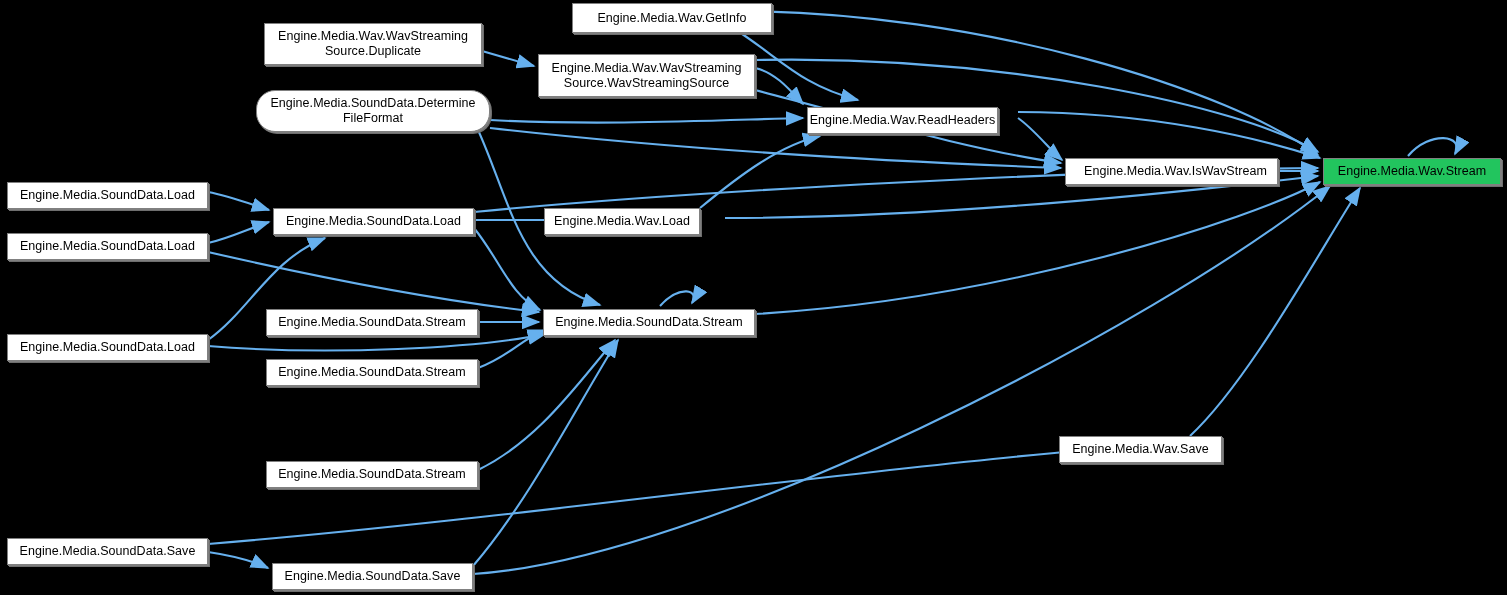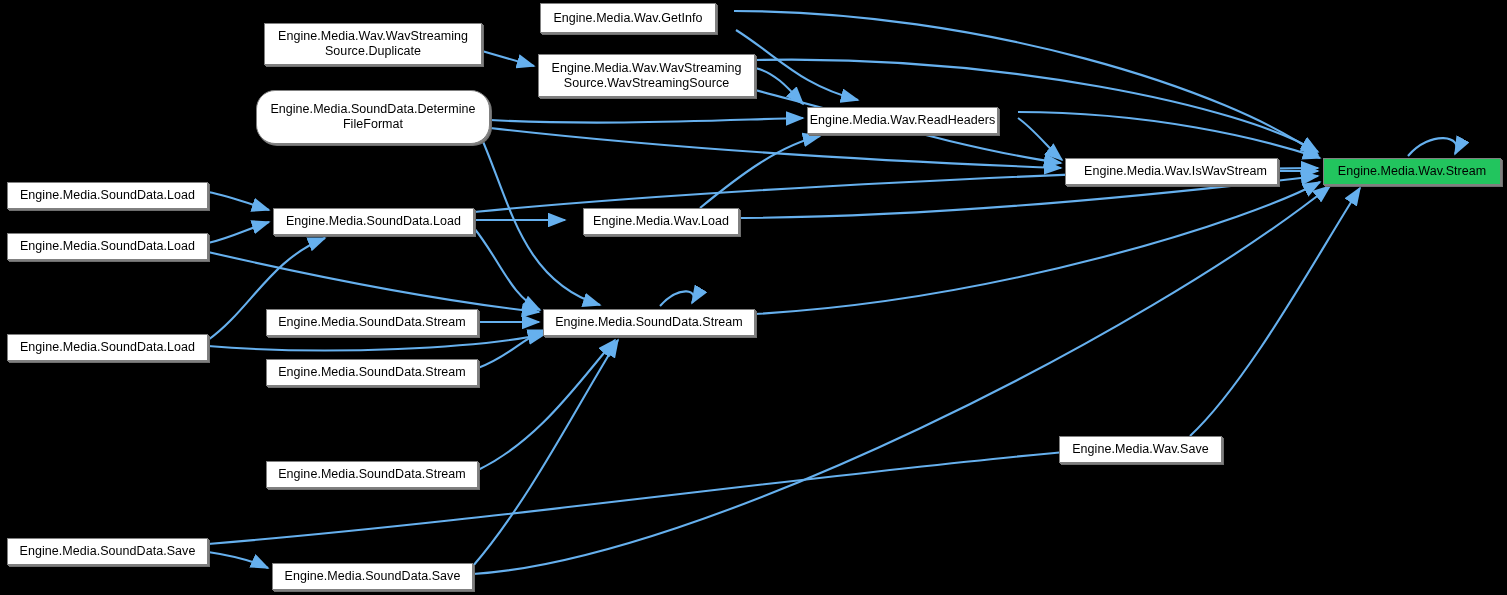--- a/index.html
+++ b/index.html
@@ -85,31 +85,31 @@
         <path d="M 473,566 C 530,500 580,400 618,340" marker-end="url(#arrow)"></path>
         <path d="M 208,552 C 235,556 255,562 268,568" marker-end="url(#arrow)"></path>
         <path d="M 208,544 C 500,520 850,470 1087,450" marker-end="url(#arrow)"></path>
         <path d="M 473,574 C 700,560 1150,330 1330,186" marker-end="url(#arrow)"></path>
         <path d="M 1190,436 C 1250,380 1320,250 1360,188" marker-end="url(#arrow)"></path>
       </g>
   </svg>
   <div id="node-layer">
       <div class="node" style="left: 264px; top: 23px; width: 218px; height: 42px;"><span>Engine.Media.Wav.WavStreaming
 Source.Duplicate</span></div>
-      <div class="node" style="left: 540px; top: 3px; width: 176px; height: 30px;"><span>Engine.Media.Wav.GetInfo</span></div>
+      <div class="node" style="left: 572px; top: 3px; width: 200px; height: 30px;"><span>Engine.Media.Wav.GetInfo</span></div>
       <div class="node" style="left: 538px; top: 54px; width: 217px; height: 43px;"><span>Engine.Media.Wav.WavStreaming
 Source.WavStreamingSource</span></div>
-      <div class="node" style="left: 256px; top: 90px; width: 234px; height: 54px; border-radius: 19px;"><span>Engine.Media.SoundData.Determine
+      <div class="node" style="left: 256px; top: 90px; width: 234px; height: 42px; border-radius: 19px;"><span>Engine.Media.SoundData.Determine
 FileFormat</span></div>
       <div class="node" style="left: 807px; top: 107px; width: 191px; height: 27px;"><span>Engine.Media.Wav.ReadHeaders</span></div>
       <div class="node" style="left: 1065px; top: 158px; width: 213px; height: 27px; padding-left: 8px;"><span>Engine.Media.Wav.IsWavStream</span></div>
       <div class="node highlight" style="left: 1323px; top: 158px; width: 178px; height: 27px; background: #22c55e;"><span>Engine.Media.Wav.Stream</span></div>
       <div class="node" style="left: 7px; top: 182px; width: 201px; height: 27px;"><span>Engine.Media.SoundData.Load</span></div>
       <div class="node" style="left: 273px; top: 208px; width: 201px; height: 27px;"><span>Engine.Media.SoundData.Load</span></div>
-      <div class="node" style="left: 583px; top: 208px; width: 156px; height: 27px;"><span>Engine.Media.Wav.Load</span></div>
+      <div class="node" style="left: 544px; top: 208px; width: 156px; height: 27px;"><span>Engine.Media.Wav.Load</span></div>
       <div class="node" style="left: 7px; top: 233px; width: 201px; height: 27px;"><span>Engine.Media.SoundData.Load</span></div>
       <div class="node" style="left: 7px; top: 334px; width: 201px; height: 27px;"><span>Engine.Media.SoundData.Load</span></div>
       <div class="node" style="left: 266px; top: 309px; width: 212px; height: 27px;"><span>Engine.Media.SoundData.Stream</span></div>
       <div class="node" style="left: 543px; top: 309px; width: 212px; height: 27px;"><span>Engine.Media.SoundData.Stream</span></div>
       <div class="node" style="left: 266px; top: 359px; width: 212px; height: 27px;"><span>Engine.Media.SoundData.Stream</span></div>
       <div class="node" style="left: 1059px; top: 436px; width: 163px; height: 27px;"><span>Engine.Media.Wav.Save</span></div>
       <div class="node" style="left: 266px; top: 461px; width: 212px; height: 27px;"><span>Engine.Media.SoundData.Stream</span></div>
       <div class="node" style="left: 7px; top: 538px; width: 201px; height: 27px;"><span>Engine.Media.SoundData.Save</span></div>
       <div class="node" style="left: 272px; top: 563px; width: 201px; height: 27px;"><span>Engine.Media.SoundData.Save</span></div>
     </div>

